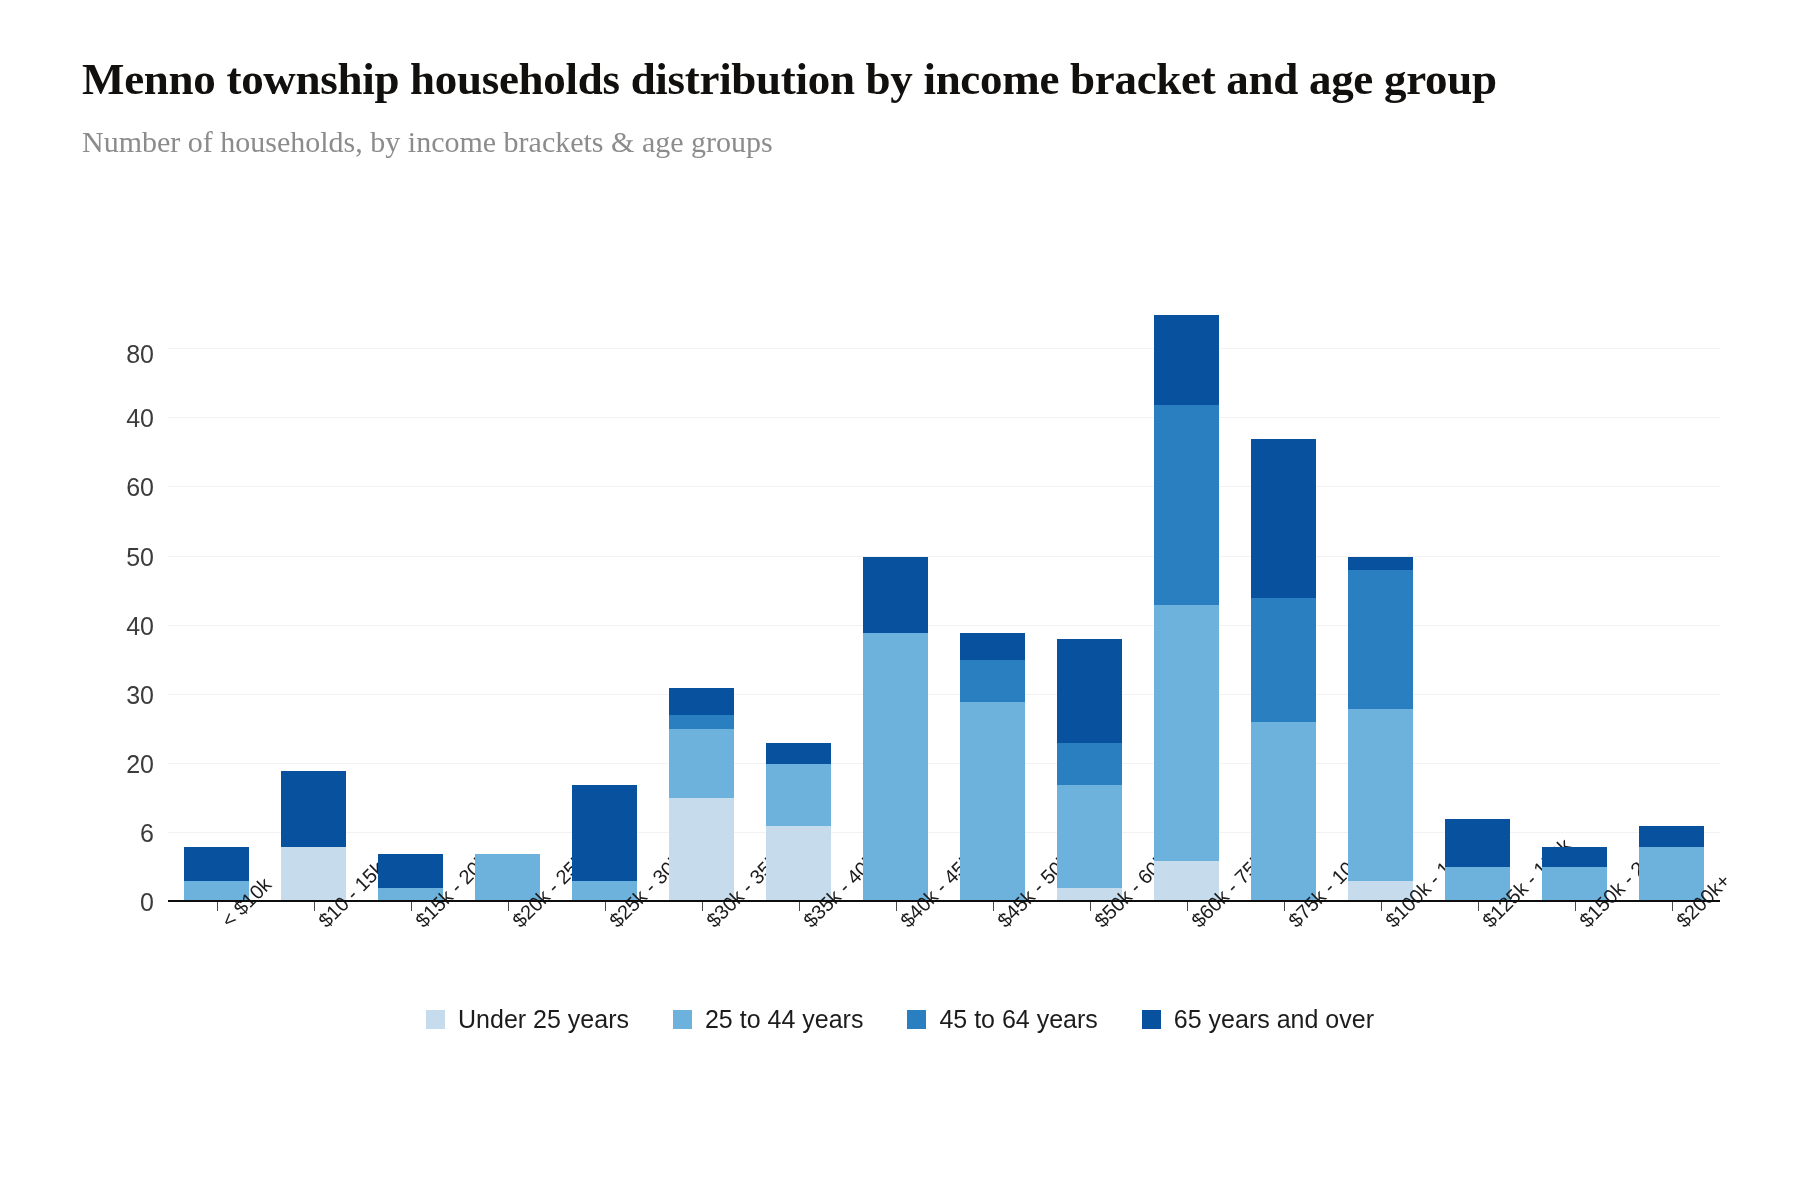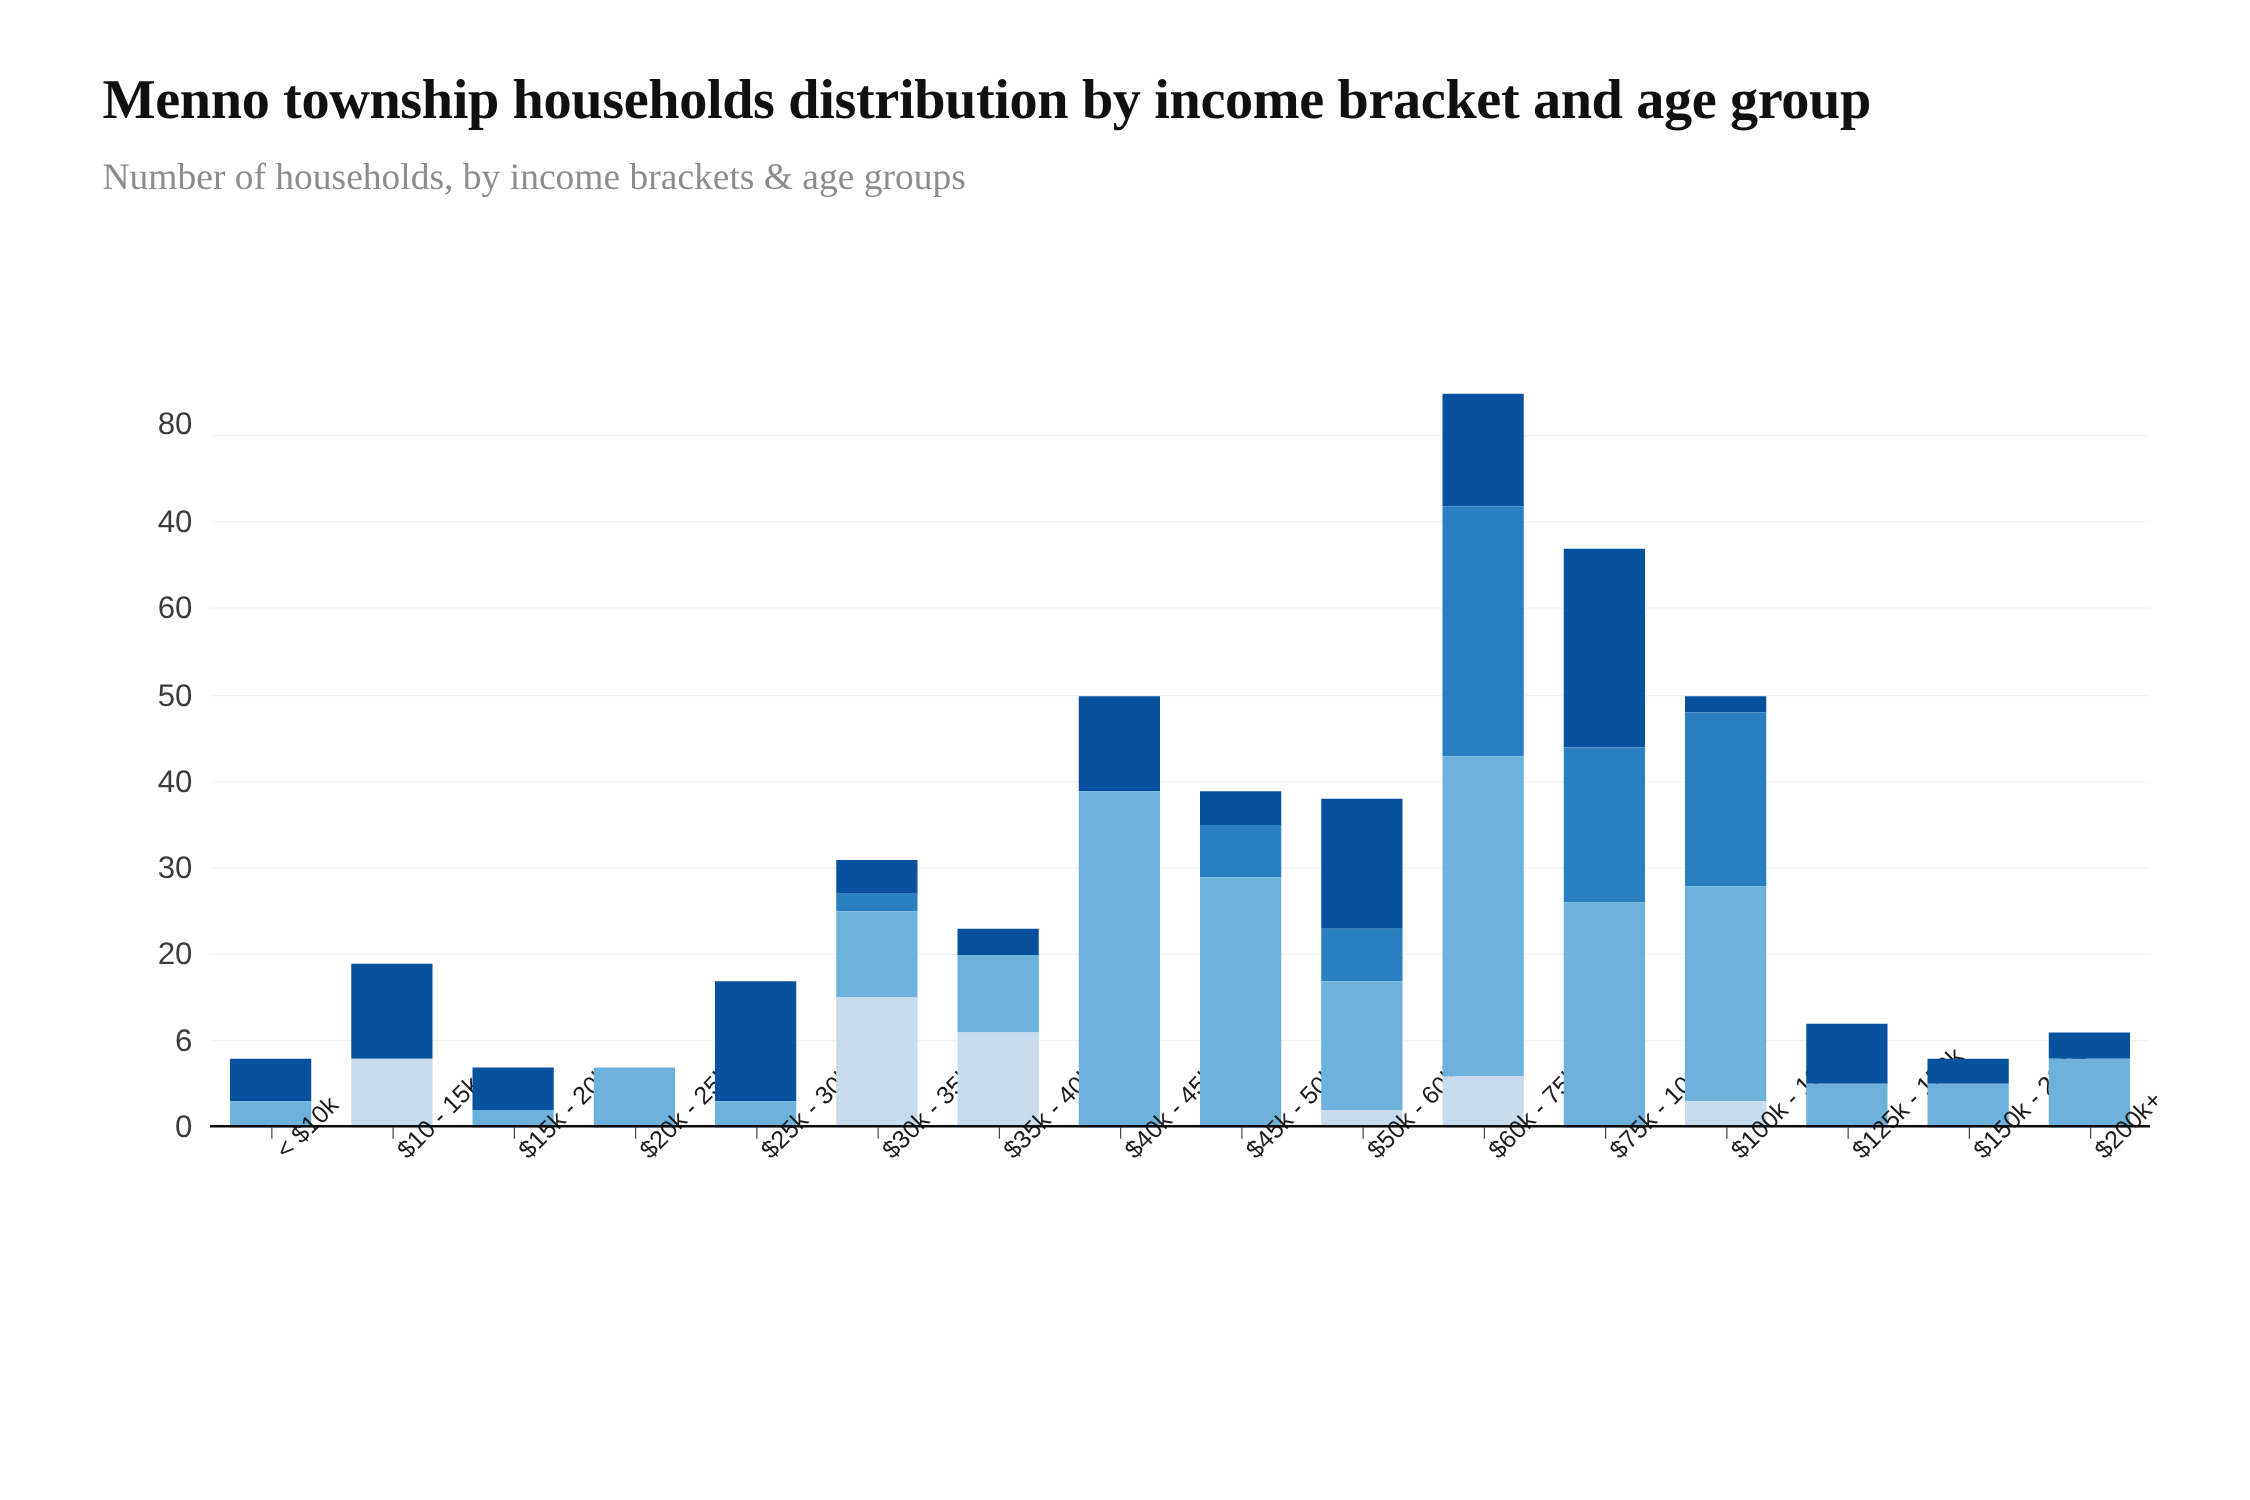--- a/index.html
+++ b/index.html
@@ -178,21 +178,21 @@
       </div>
     <div id="y-axis-labels">
         <div class="y-tick-label" style="bottom: 0px; transform: translateY(50%);">0</div>
         <div class="y-tick-label" style="bottom: 69.0909px; transform: translateY(50%);">6</div>
         <div class="y-tick-label" style="bottom: 138.182px; transform: translateY(50%);">20</div>
         <div class="y-tick-label" style="bottom: 207.273px; transform: translateY(50%);">30</div>
         <div class="y-tick-label" style="bottom: 276.364px; transform: translateY(50%);">40</div>
         <div class="y-tick-label" style="bottom: 345.455px; transform: translateY(50%);">50</div>
         <div class="y-tick-label" style="bottom: 414.545px; transform: translateY(50%);">60</div>
         <div class="y-tick-label" style="bottom: 483.636px; transform: translateY(50%);">40</div>
-        <div class="y-tick-label" style="bottom: 562px; transform: translateY(50%); text-align: right;">80</div>
+        <div class="y-tick-label" style="bottom: 548px; transform: translateY(50%); text-align: right;">80</div>
       </div>
     <div id="bars-layer">
         <div class="bar-slot">
           <div class="bar-stack">
             <div class="bar-seg" title="25 to 44 years: 3" style="height: 20.7273px; background: rgb(108, 178, 221);"></div>
             <div class="bar-seg" title="65 years and over: 5" style="height: 34.5455px; background: rgb(7, 81, 158);"></div>
           </div>
           <div class="x-tick"></div>
           <div class="x-label-wrap">
             <div class="x-label-inner">&lt; $10k</div>
@@ -355,15 +355,33 @@
           </div>
           <div class="x-tick"></div>
           <div class="x-label-wrap">
             <div class="x-label-inner">$200k+</div>
           </div>
         </div>
       </div>
     <div id="x-axis-line"></div>
   </div>
 
+  <div id="legend">
+      <div class="legend-item">
+        <span class="legend-swatch" style="background: rgb(198, 219, 235);"></span>
+        <span class="legend-label">Under 25 years</span>
+      </div>
+      <div class="legend-item">
+        <span class="legend-swatch" style="background: rgb(108, 178, 221);"></span>
+        <span class="legend-label">25 to 44 years</span>
+      </div>
+      <div class="legend-item">
+        <span class="legend-swatch" style="background: rgb(42, 127, 192);"></span>
+        <span class="legend-label">45 to 64 years</span>
+      </div>
+      <div class="legend-item">
+        <span class="legend-swatch" style="background: rgb(7, 81, 158);"></span>
+        <span class="legend-label">65 years and over</span>
+      </div>
+    </div>
 
 
 </div>
 
 </body></html>

